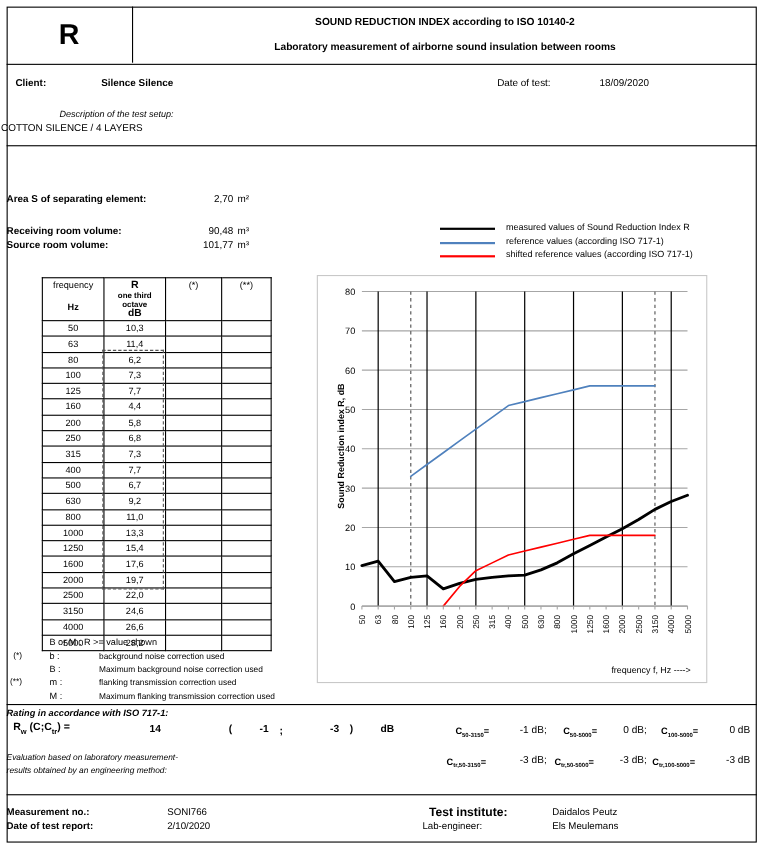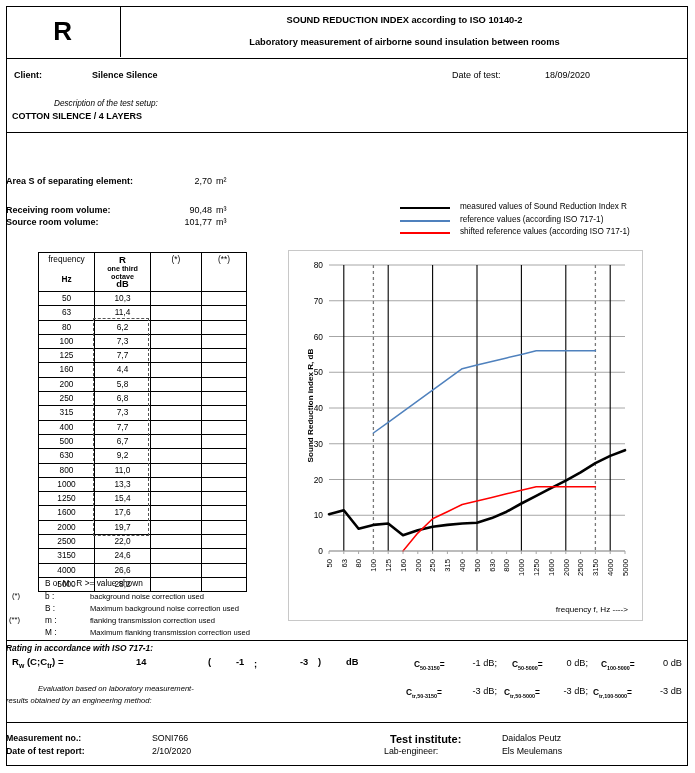--- a/index.html
+++ b/index.html
@@ -38,21 +38,21 @@
     position:absolute;left:115px;top:31px;width:567px;text-align:center;
     font-size:9.3px;font-weight:bold;
   }
 
   
   .client-row{position:absolute;left:14px;top:70px;font-size:9px;font-weight:bold;}
   .client-val{position:absolute;left:92px;top:70px;font-size:9px;font-weight:bold;}
   .dot-lbl{position:absolute;left:452px;top:70px;font-size:9px;}
   .dot-val{position:absolute;left:545px;top:70px;font-size:9px;}
   .desc-lbl{position:absolute;left:6px;top:99px;font-size:8.2px;font-style:italic;padding-left:48px;}
-  .desc-val{position:absolute;left:12px;top:111px;font-size:9px;font-weight:bold;}
+  .desc-val{position:absolute;left:1px;top:111px;font-size:9px;font-weight:normal;}
 
   
   .areaS-l{position:absolute;left:6px;top:176px;font-size:9px;font-weight:bold;}
   .areaS-v{position:absolute;left:176px;top:176px;font-size:9px;text-align:right;width:36px;}
   .areaS-u{position:absolute;left:216px;top:176px;font-size:9px;}
   .rrv-l{position:absolute;left:6px;top:205px;font-size:9px;font-weight:bold;}
   .rrv-v{position:absolute;left:168px;top:205px;font-size:9px;text-align:right;width:44px;}
   .rrv-u{position:absolute;left:216px;top:205px;font-size:9px;}
   .srv-l{position:absolute;left:6px;top:217px;font-size:9px;font-weight:bold;}
   .srv-v{position:absolute;left:168px;top:217px;font-size:9px;text-align:right;width:44px;}
@@ -106,21 +106,21 @@
   .rating-ttl{position:absolute;left:6px;top:643px;font-size:8.4px;font-style:italic;font-weight:bold;}
   .rw{position:absolute;left:12px;top:656px;font-size:9.6px;font-weight:bold;}
   .rw sub{font-size:6.8px;}
   .rw-val{position:absolute;left:136px;top:657px;font-size:9.3px;font-weight:bold;}
   .rw-p1{position:absolute;left:208px;top:657px;font-size:9.3px;font-weight:bold;}
   .rw-c{position:absolute;left:236px;top:657px;font-size:9.3px;font-weight:bold;}
   .rw-semi{position:absolute;left:254px;top:659px;font-size:9.3px;font-weight:bold;}
   .rw-ctr{position:absolute;left:300px;top:657px;font-size:9.3px;font-weight:bold;}
   .rw-p2{position:absolute;left:318px;top:657px;font-size:9.3px;font-weight:bold;}
   .rw-db{position:absolute;left:346px;top:657px;font-size:9.3px;font-weight:bold;}
-  .eval1{position:absolute;left:6px;top:684px;font-size:7.6px;font-style:italic;padding-left:32px;}
+  .eval1{position:absolute;left:6px;top:684px;font-size:7.6px;font-style:italic;}
   .eval2{position:absolute;left:6px;top:696px;font-size:7.6px;font-style:italic;}
 
   .csym{position:absolute;font-size:8.4px;font-weight:bold;white-space:nowrap;}
   .csym sub{font-size:5.4px;font-weight:bold;}
   .cval{position:absolute;font-size:9.2px;text-align:right;}
 
   
   .ft-l1{position:absolute;left:6px;top:733px;font-size:8.8px;font-weight:bold;}
   .ft-l2{position:absolute;left:6px;top:746px;font-size:8.8px;font-weight:bold;}
   .ft-v1{position:absolute;left:152px;top:733px;font-size:8.8px;}

